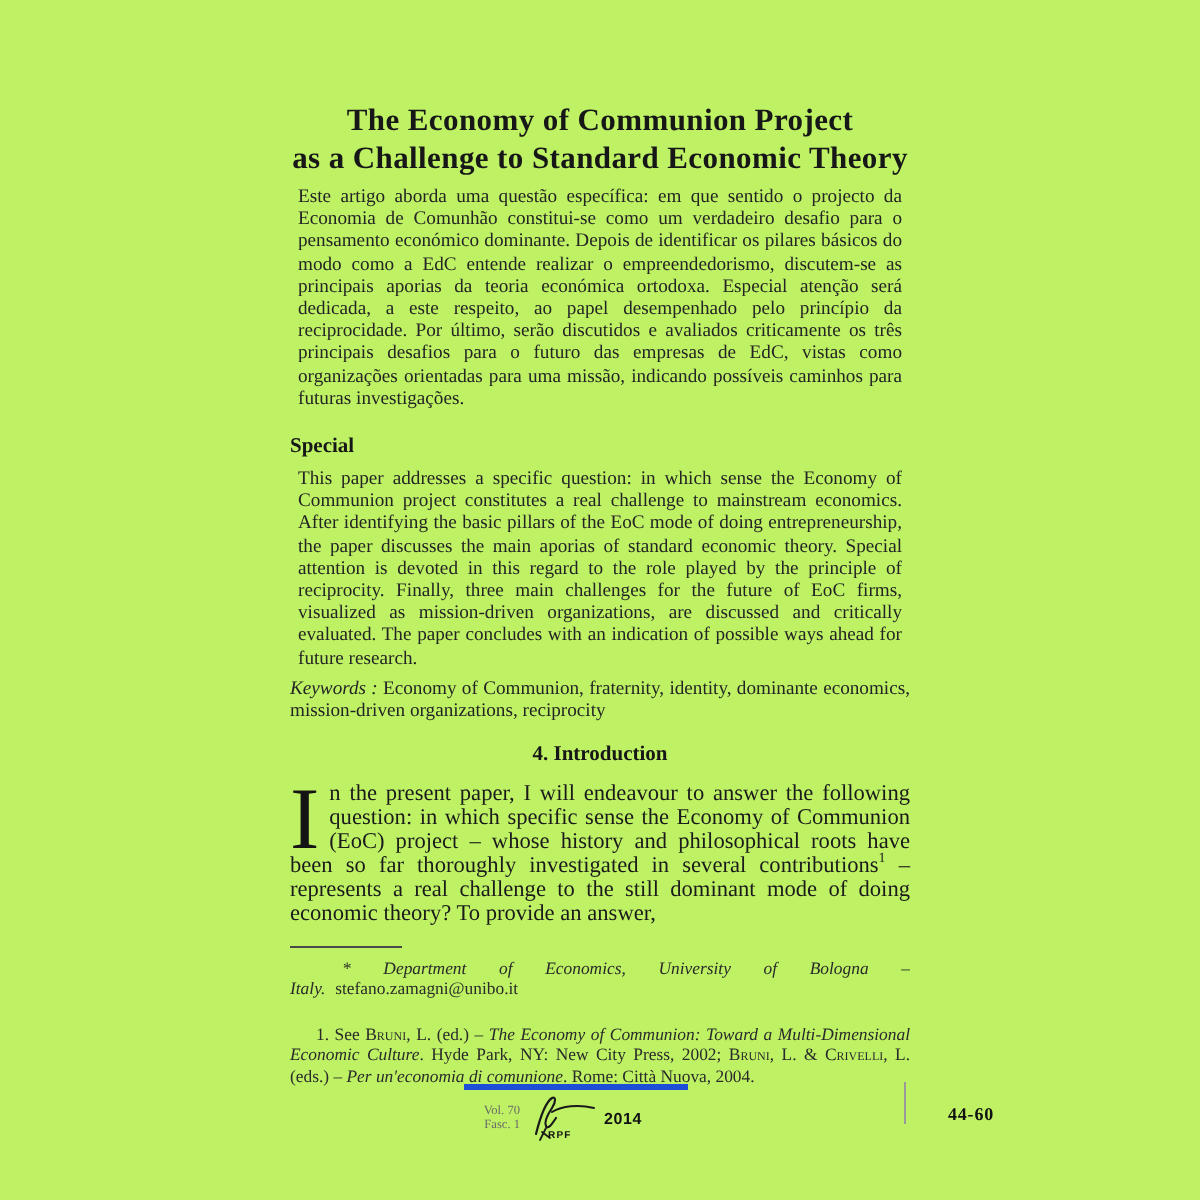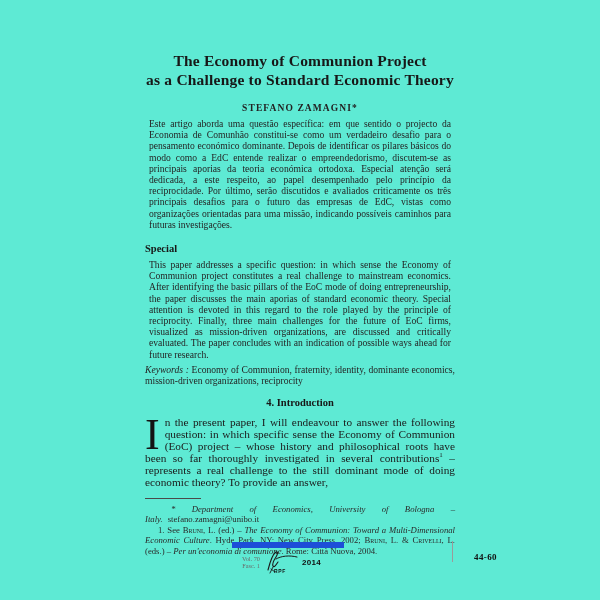--- a/index.html
+++ b/index.html
@@ -1,21 +1,21 @@
 <!DOCTYPE html>
 <html><head>
 <meta charset="utf-8">
 <style>
   html,body { margin:0; padding:0; }
   body {
     width:600px; height:600px; background:#ffffff;
     font-family:"Liberation Serif", serif; color:#1c1c1c;
     position:relative; overflow:hidden;
   }
-  .page { position:absolute; inset:0; background:#5eead4; }
+  .page { position:absolute; inset:0; background:#bef264; }
   .content {
     position:absolute; left:145px; top:0; width:310px;
     padding-top:52px;
   }
   .title {
     font-size:15.5px; line-height:18.5px; font-weight:700;
     text-align:center; letter-spacing:0.2px; color:#171717;
   }
   .author {
     margin-top:13px; text-align:center;
@@ -53,26 +53,26 @@
   .fn-rule {
     width:56px; height:0; border-top:1px solid #4a4a4a;
     margin-bottom:5px;
   }
   .fn {
     font-size:8.7px; line-height:10.5px; text-align:justify;
     color:#2a2a2a; margin:0;
   }
   .fn.star { text-indent:26px; font-style:italic; }
   .fn.star .email { font-style:normal; margin-left:5px; }
-  .fn.one { margin-top:0; text-indent:13px; }
+  .fn.one { margin-top:12px; text-indent:13px; }
   .fn .sc { font-variant:small-caps; }
   .fn .it { font-style:italic; }
   .footer-center {
     position:absolute; left:232px; top:542px; width:112px;
-    border-top:6px solid #1d4ed8; padding-top:2px;
+    border-top:3px solid #1d4ed8; padding-top:2px;
     display:flex; align-items:center; justify-content:flex-start;
   }
   .volfasc {
     font-size:6.3px; line-height:7.5px; color:#6a6a6a;
     text-align:right; width:28px; flex:none;
   }
   .logo-wrap {
     position:relative; width:38px; height:24px; flex:none; margin-left:2px;
   }
   .logo-wrap svg { position:absolute; left:0; top:-2px; }
@@ -98,21 +98,20 @@
 <body>
 
 <div class="page">
   <div class="content">
 
     <div class="title">
       <div>The Economy of Communion Project</div>
       <div>as a Challenge to Standard Economic Theory</div>
     </div>
 
-    <div class="author">STEFANO ZAMAGNI*</div>
 
     <p class="body-p">Este artigo aborda uma questão específica: em que sentido o projecto da Economia de Comunhão constitui-se como um verdadeiro desafio para o pensamento económico dominante. Depois de identificar os pilares básicos do modo como a EdC entende realizar o empreendedorismo, discutem-se as principais aporias da teoria económica ortodoxa. Especial atenção será dedicada, a este respeito, ao papel desempenhado pelo princípio da reciprocidade. Por último, serão discutidos e avaliados criticamente os três principais desafios para o futuro das empresas de EdC, vistas como organizações orientadas para uma missão, indicando possíveis caminhos para futuras investigações.</p>
 
     <div class="sec-h abs">Special</div>
     <p class="body-p">This paper addresses a specific question: in which sense the Economy of Communion project constitutes a real challenge to mainstream economics. After identifying the basic pillars of the EoC mode of doing entrepreneurship, the paper discusses the main aporias of standard economic theory. Special attention is devoted in this regard to the role played by the principle of reciprocity. Finally, three main challenges for the future of EoC firms, visualized as mission-driven organizations, are discussed and critically evaluated. The paper concludes with an indication of possible ways ahead for future research.</p>
     <p class="kw-p">
       <span class="lbl">Keywords :</span>
       <span>Economy of Communion, fraternity, identity, dominante economics, mission-driven organizations, reciprocity</span>
     </p>
 

